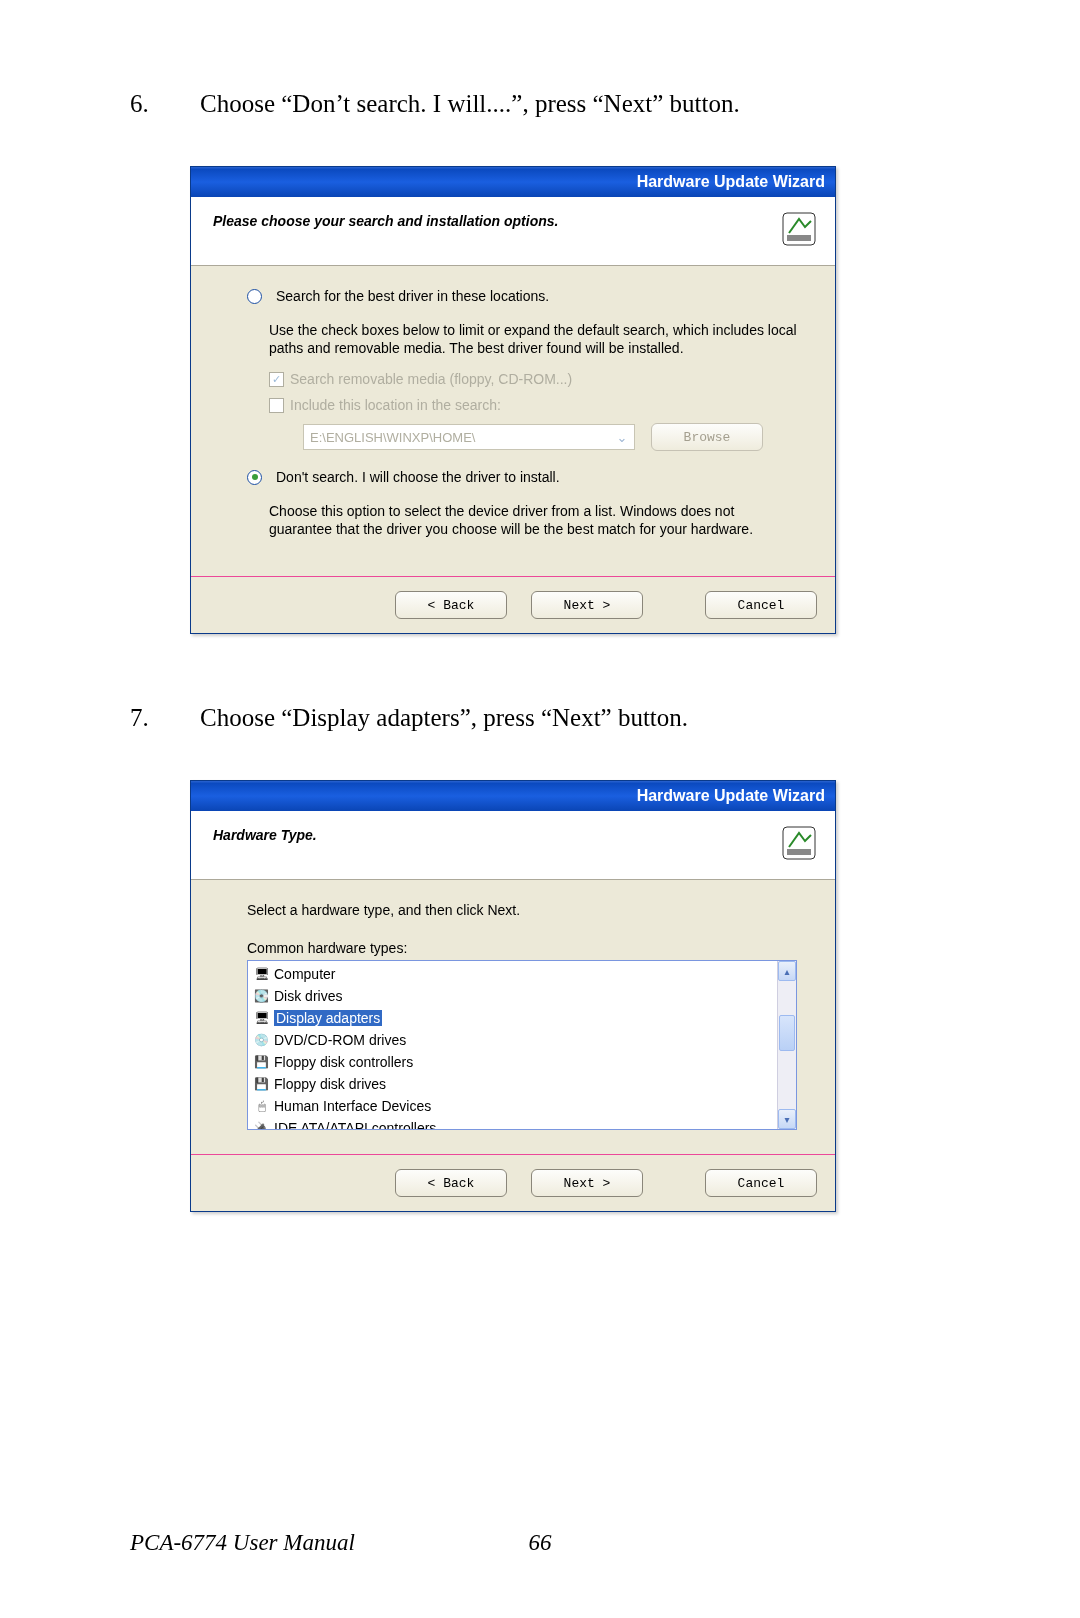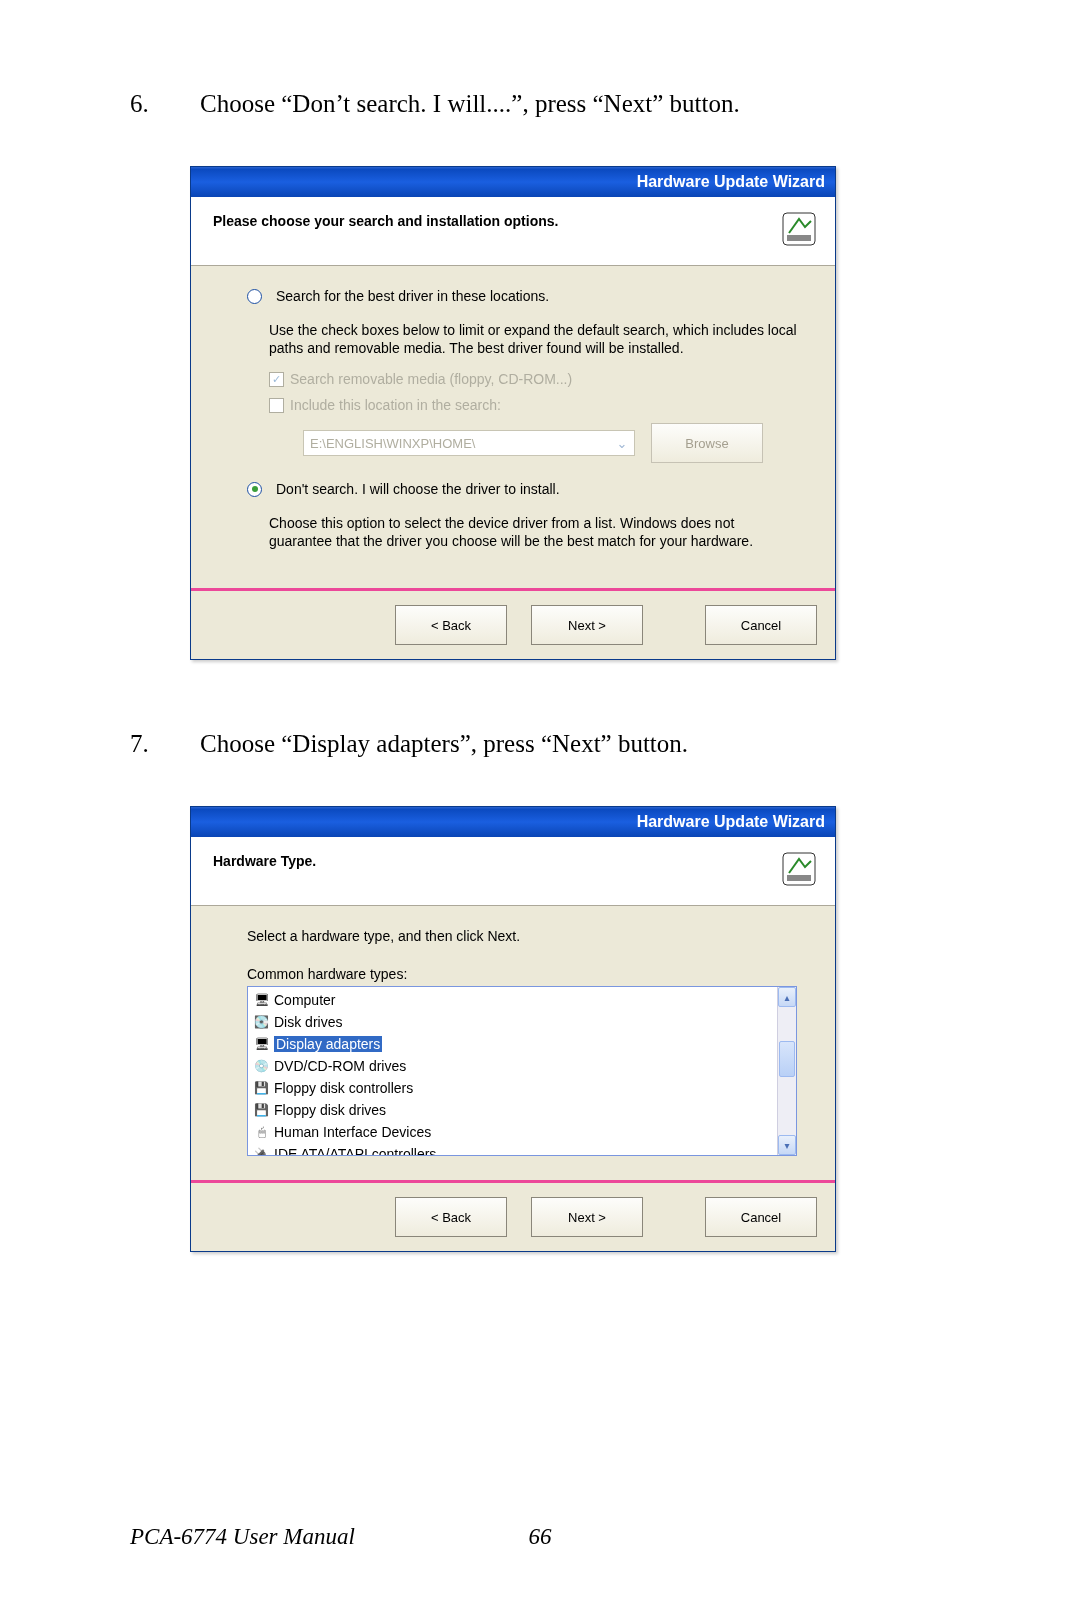--- a/index.html
+++ b/index.html
@@ -48,20 +48,21 @@
     font-size: 16px;
     text-align: right;
   }
   .header-area {
     background: #fff;
     border-bottom: 1px solid #aca899;
     padding: 14px 18px 18px 22px;
     display: flex;
     align-items: flex-start;
     justify-content: space-between;
+    font-style: italic;
   }
   .header-text {
     font-weight: bold;
     font-size: 14px;
     padding-top: 2px;
   }
   .header-icon {
     width: 36px;
     height: 36px;
     flex-shrink: 0;
@@ -134,37 +135,37 @@
     color: #b0aea0;
     font-size: 13px;
   }
   .combo .chev {
     width: 16px; text-align: center; color: #9fb7d5;
   }
   .xp-btn {
     min-width: 90px;
     height: 26px;
     border: 1px solid #8a867a;
-    border-radius: 0;
+    border-radius: 6px;
     background: linear-gradient(to bottom, #fdfdfb, #efecdd);
-    font-family: Liberation Sans, sans-serif;
+    font-family: Liberation Mono, monospace;
     font-size: 13px;
     color: #000;
     text-align: center;
     display: inline-flex;
     align-items: center;
     justify-content: center;
-    padding: 6px 10px;
+    padding: 0 10px;
   }
   .xp-btn.disabled {
     color: #a49f8f;
     border-color: #c6c2b4;
   }
   .button-bar {
-    border-top: 3px solid #ec4899;
+    border-top: 1px solid #ec4899;
     padding: 14px 18px;
     display: flex;
     justify-content: flex-end;
     gap: 24px;
     background: #ece9d8;
   }
   .instr {
     margin-bottom: 22px;
   }
   .list-label {
@@ -226,21 +227,21 @@
     top: 54px;
     left: 1px;
     right: 1px;
     height: 34px;
     background: linear-gradient(to bottom,#d8e5fb,#b9d0f6);
     border: 1px solid #9dbaf0;
     border-radius: 2px;
   }
   .footer {
     position: absolute;
-    bottom: 68px;
+    bottom: 62px;
     left: 130px;
     right: 130px;
     display: flex;
     font-style: italic;
     font-family: "Times New Roman", serif;
     font-size: 23px;
     color: #000;
   }
   .footer .pg {
     position: absolute;

